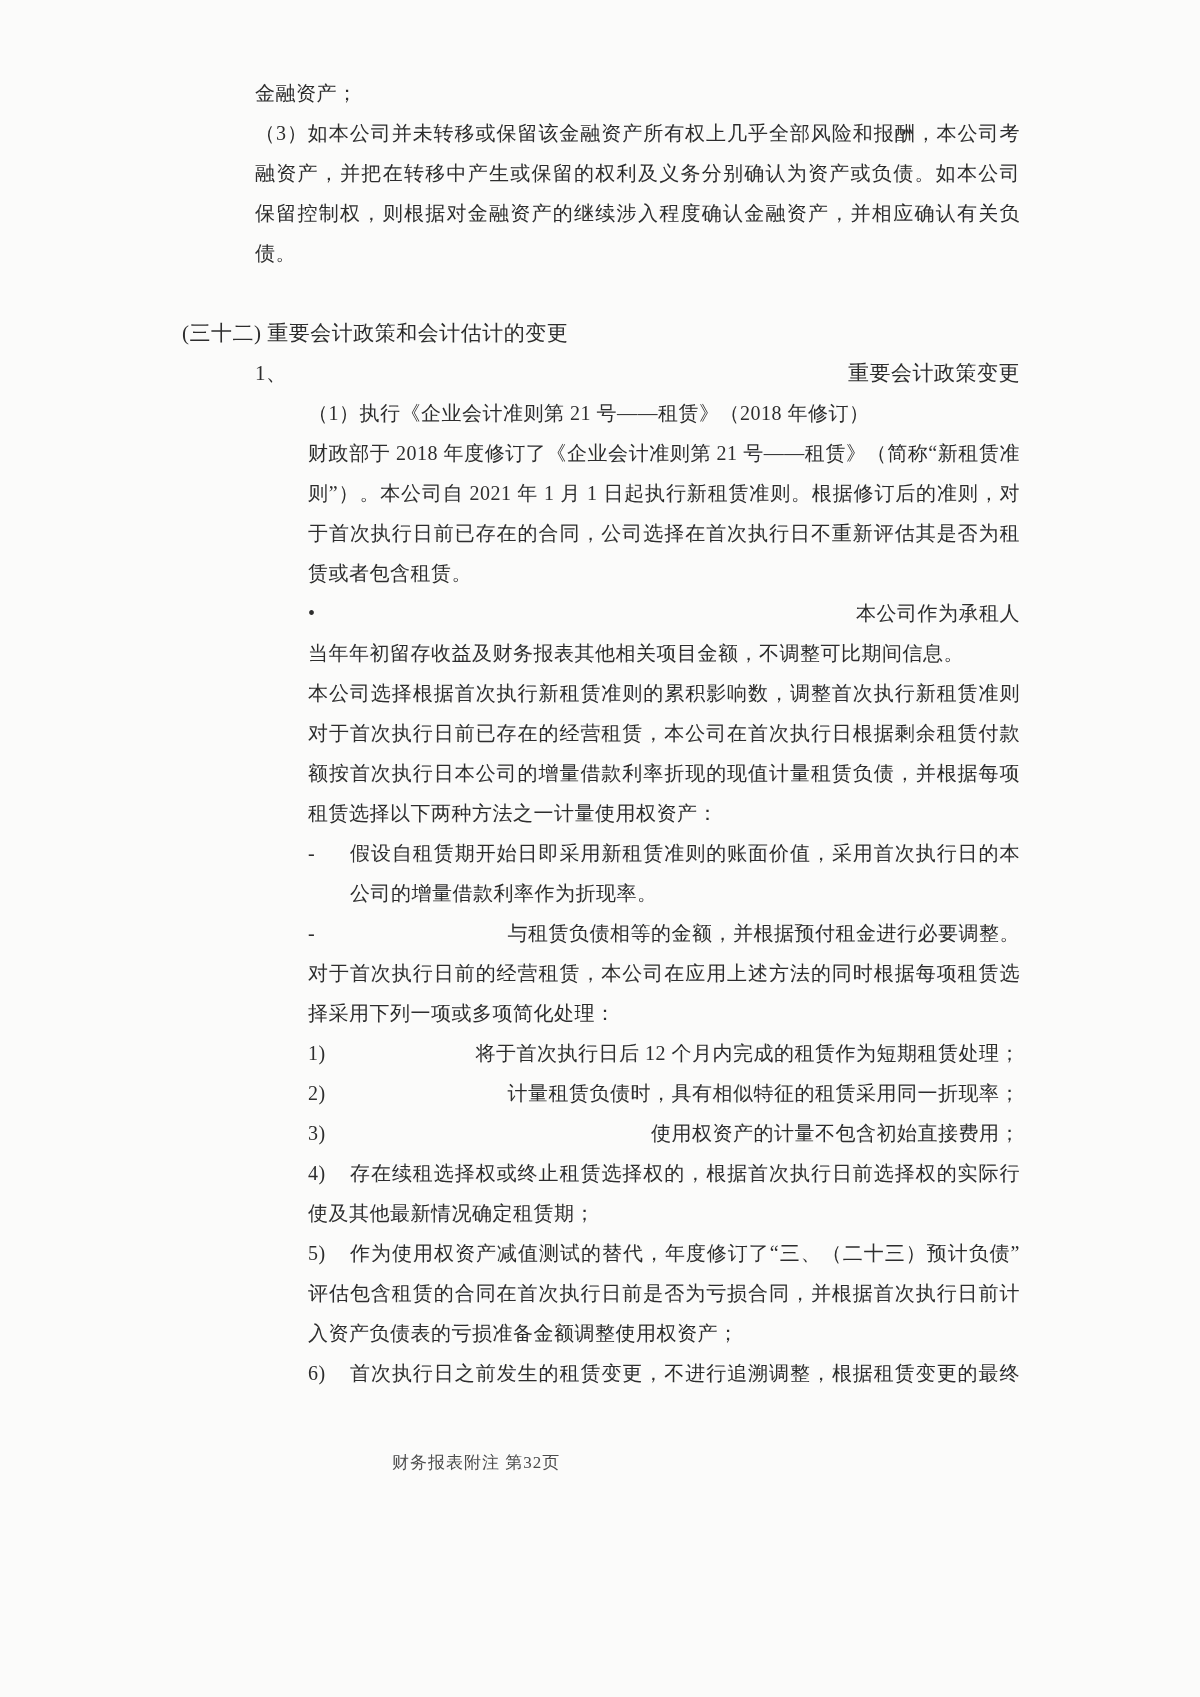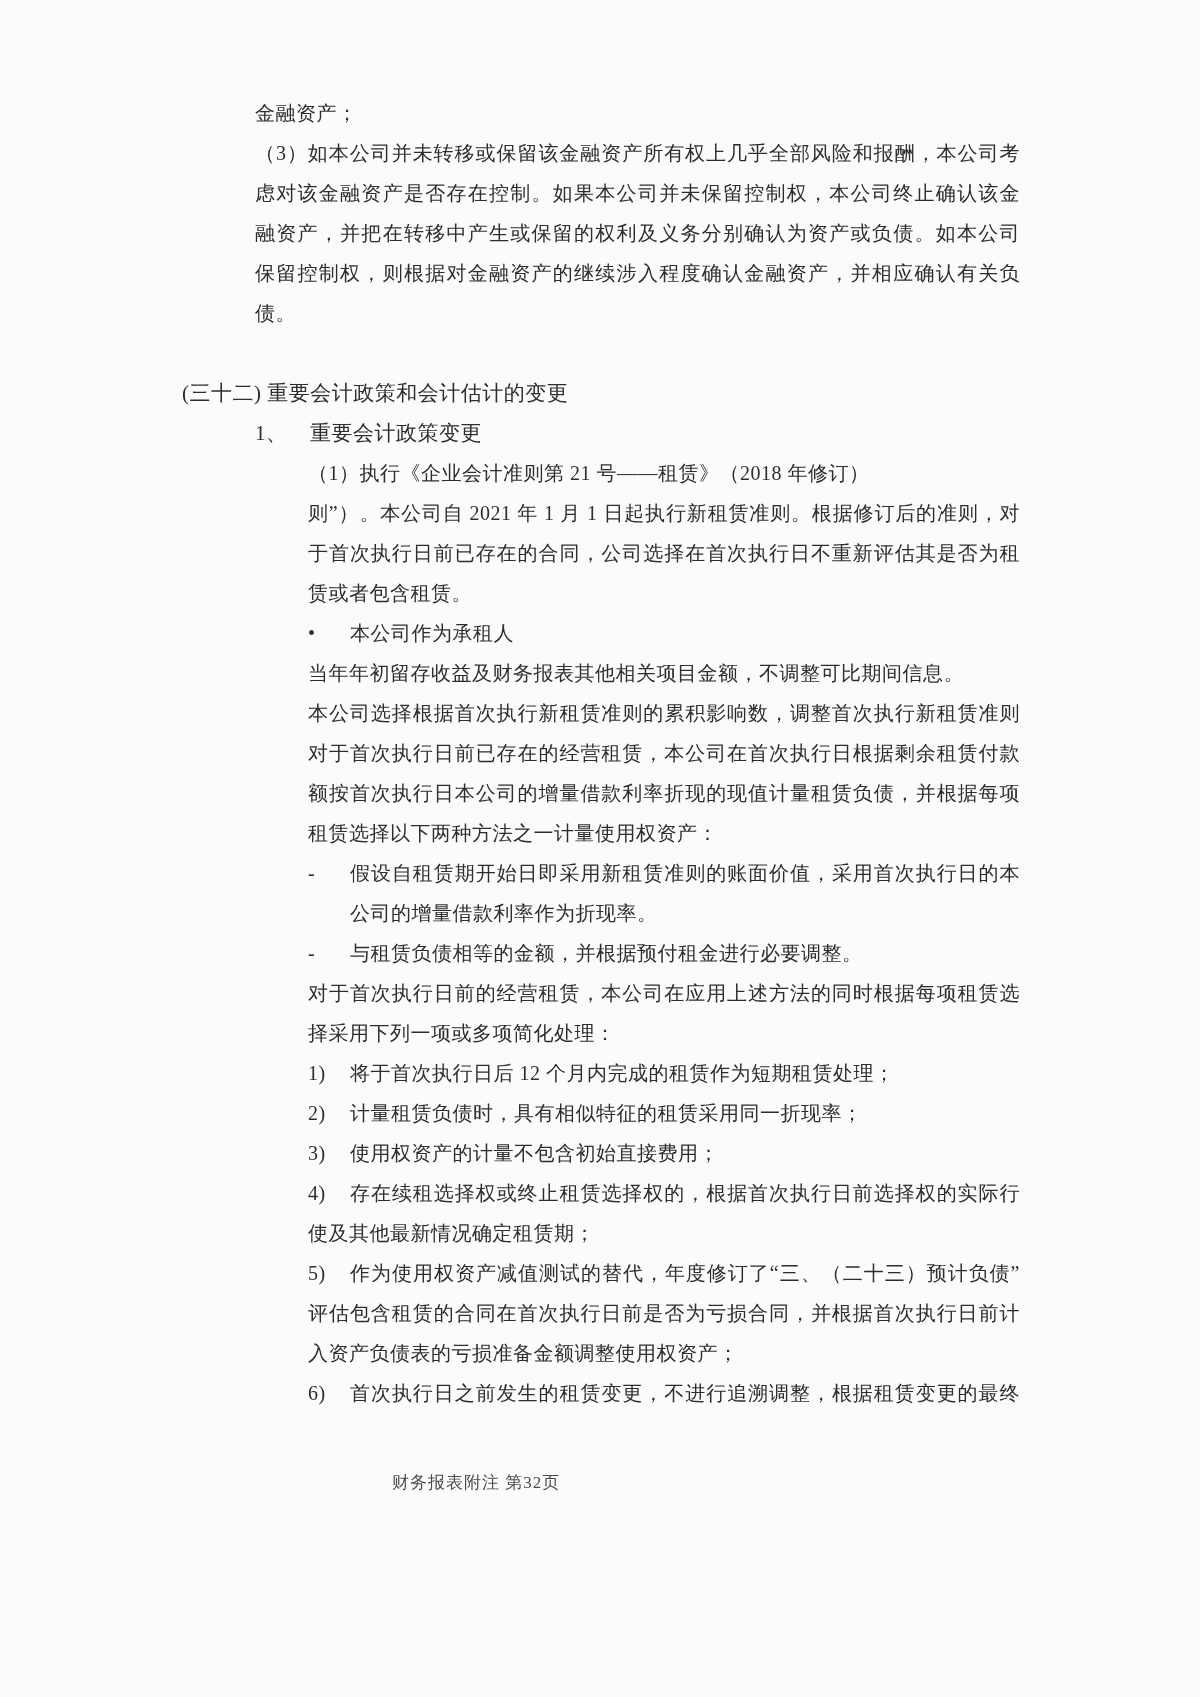--- a/index.html
+++ b/index.html
@@ -6,65 +6,65 @@
   body{
     width:1200px;height:1697px;
     background:#fbfbfa;
     font-family:"Liberation Serif","DejaVu Serif",serif;
     overflow:hidden;
   }
   .page{
     position:relative;width:1200px;height:1697px;
     color:#2d2d2d;
   }
-  #doc-lines{padding-top:93px;}
+  #doc-lines{padding-top:73px;}
   .line{
     height:40px;line-height:40px;
     font-size:20px;
     letter-spacing:0.5px;
   }
   .ind-a   {margin-left:255px;width:765px;}
   .ind-head{margin-left:182px;font-size:21px;}
   .ind-sub {margin-left:255px;width:765px;font-size:21px;}
   .ind-b   {margin-left:308px;width:712px;}
   .ind-hang{margin-left:350px;width:670px;}
   .with-marker{display:flex;}
   .with-marker .marker{flex:0 0 42px;}
   .ind-sub.with-marker .marker{flex:0 0 55px;}
-  .with-marker .mtext{flex:1;min-width:0;}
+  .with-marker .mtext{flex:1;min-width:0;text-align:right;}
   .just{text-align:justify;text-align-last:justify;}
   .bold{font-weight:400;}
   .gap{margin-top:40px;}
   .footer{
     margin-top:50px;
     width:952px;
     height:40px;line-height:40px;
     text-align:center;
     font-size:17px;
     color:#4b4b4b;
     letter-spacing:1px;
   }
 </style>
 </head>
 <body style="background: rgb(251, 251, 250);">
 
 <div class="page" style="color: rgb(45, 45, 45);">
   <div id="doc-lines">
       <div class="line ind-a">金融资产；</div>
       <div class="line ind-a just">（3）如本公司并未转移或保留该金融资产所有权上几乎全部风险和报酬，本公司考</div>
-      <div class="line ind-a just">虑对该金融资产是否存在控制。如果本公司并未保留控制权，本公司终止确认该金</div>
       <div class="line ind-a just">融资产，并把在转移中产生或保留的权利及义务分别确认为资产或负债。如本公司</div>
       <div class="line ind-a just">保留控制权，则根据对金融资产的继续涉入程度确认金融资产，并相应确认有关负</div>
       <div class="line ind-a">债。</div>
       <div class="line ind-head bold gap">(三十二) 重要会计政策和会计估计的变更</div>
       <div class="line ind-sub bold with-marker">
         <span class="marker">1、</span>
         <span class="mtext">重要会计政策变更</span>
       </div>
       <div class="line ind-b">（1）执行《企业会计准则第 21 号——租赁》（2018 年修订）</div>
+      <div class="line ind-b just">财政部于 2018 年度修订了《企业会计准则第 21 号——租赁》（简称“新租赁准</div>
       <div class="line ind-b just">则”）。本公司自 2021 年 1 月 1 日起执行新租赁准则。根据修订后的准则，对</div>
       <div class="line ind-b just">于首次执行日前已存在的合同，公司选择在首次执行日不重新评估其是否为租</div>
       <div class="line ind-b">赁或者包含租赁。</div>
       <div class="line ind-b with-marker">
         <span class="marker">•</span>
         <span class="mtext">本公司作为承租人</span>
       </div>
       <div class="line ind-b">当年年初留存收益及财务报表其他相关项目金额，不调整可比期间信息。</div>
       <div class="line ind-b just">本公司选择根据首次执行新租赁准则的累积影响数，调整首次执行新租赁准则</div>
       <div class="line ind-b just">对于首次执行日前已存在的经营租赁，本公司在首次执行日根据剩余租赁付款</div>

